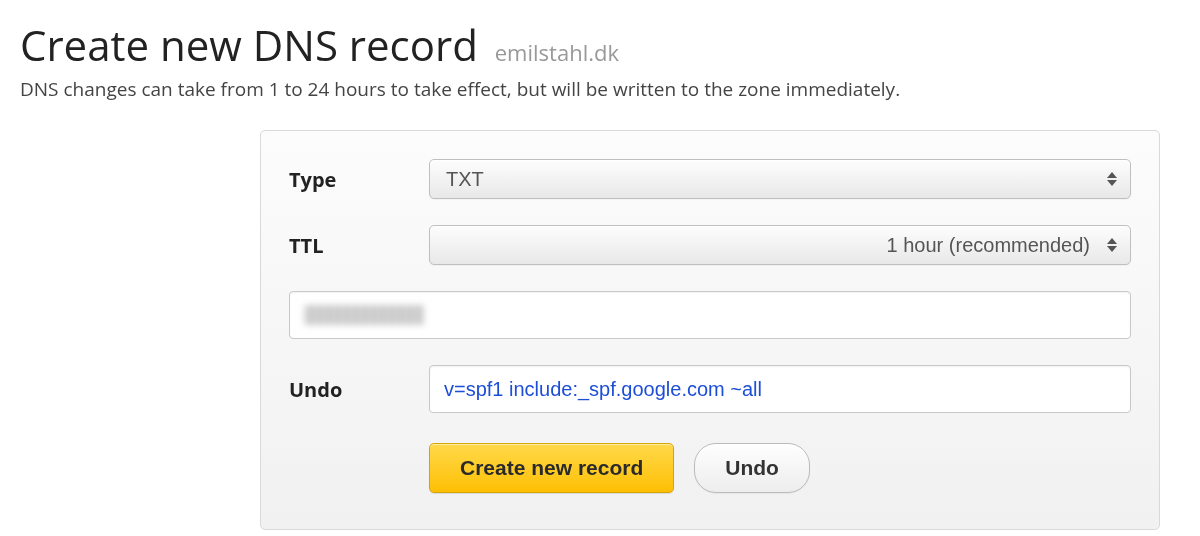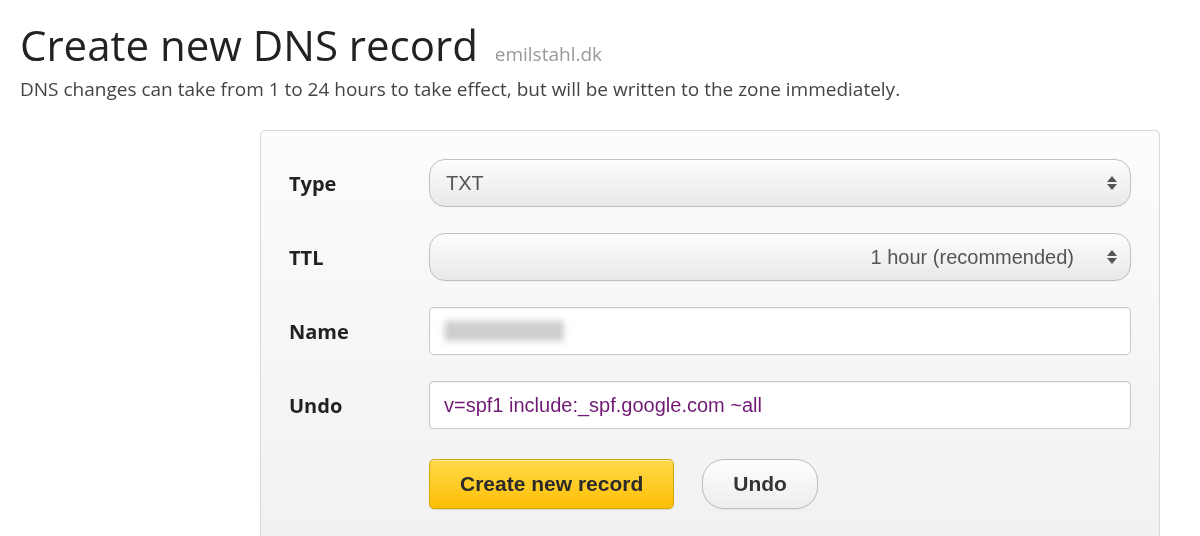--- a/index.html
+++ b/index.html
@@ -11,21 +11,21 @@
       width: 1200px;
     }
     h1.page-title {
       font-size: 42px;
       font-weight: 400;
       color: #222;
       line-height: 1.2;
       margin-bottom: 6px;
     }
     h1.page-title .subtitle {
-      font-size: 19px;
+      font-size: 22px;
       color: #999;
       font-weight: 400;
       margin-left: 6px;
     }
     p.description {
       font-size: 19px;
       color: #444;
       margin-bottom: 28px;
     }
     .form-panel {
@@ -47,27 +47,27 @@
       font-size: 20px;
       font-weight: 700;
       color: #222;
     }
     .form-control-wrap {
       flex: 1;
       position: relative;
     }
     .select-box {
       width: 100%;
-      height: 48px;
+      height: 40px;
       border: 1px solid #bfbfbf;
-      border-radius: 16px;
+      border-radius: 5px;
       background: linear-gradient(#fdfdfd, #e8e8e8);
       font-size: 20px;
       color: #555;
-      padding: 0 56px 0 16px;
+      padding: 0 40px 0 16px;
       appearance: none;
       -webkit-appearance: none;
       cursor: pointer;
       box-shadow: inset 0 1px 0 #fff, 0 1px 1px rgba(0,0,0,0.03);
     }
     .select-arrows {
       position: absolute;
       right: 14px;
       top: 50%;
       transform: translateY(-50%);
@@ -88,21 +88,21 @@
       border-right: 5px solid transparent;
       border-top: 6px solid #555;
     }
     .text-input {
       width: 100%;
       height: 48px;
       border: 1px solid #c9c9c9;
       border-radius: 4px;
       background: #fff;
       font-size: 20px;
-      color: #701a75;
+      color: #1d4ed8;
       padding: 0 14px;
       box-shadow: inset 0 1px 2px rgba(0,0,0,0.06);
     }
     .blurred-text {
       width: 100%;
       height: 48px;
       border: 1px solid #c9c9c9;
       border-radius: 4px;
       background: #fff;
       padding: 0 14px;
@@ -113,21 +113,21 @@
     .blurred-text .blur {
       display: inline-block;
       width: 120px;
       height: 20px;
       background:
         repeating-linear-gradient(90deg, #d5d5d5 0 5px, #c6c6c6 5px 9px);
       filter: blur(3px);
     }
     .button-row {
       display: flex;
-      gap: 28px;
+      gap: 20px;
       margin-top: 4px;
     }
     .btn {
       height: 50px;
       border-radius: 5px;
       font-size: 21px;
       font-weight: 700;
       padding: 0 30px;
       cursor: pointer;
       border: 1px solid #bbb;
@@ -177,21 +177,20 @@
         <span>1 hour (recommended)</span>
       </button>
       <span class="select-arrows">
         <span class="up"></span>
           <span class="down"></span>
       </span>
     </div>
   </div>
 
   <div class="form-row">
-    <div class="form-label">Name</div>
     <div class="form-control-wrap">
       <div class="blurred-text" role="textbox">
         <span class="blur"></span>
       </div>
     </div>
   </div>
 
   <div class="form-row">
     <div class="form-label">Undo</div>
     <div class="form-control-wrap">

